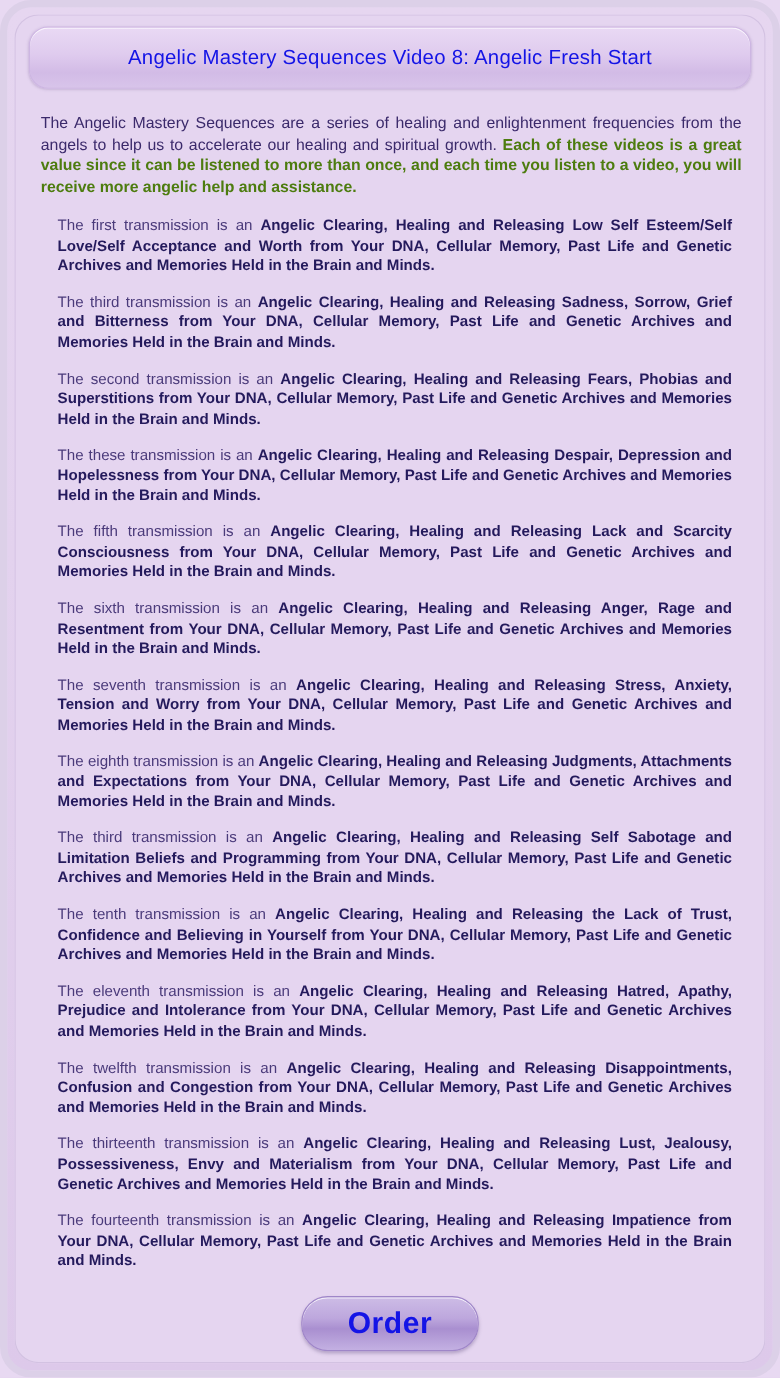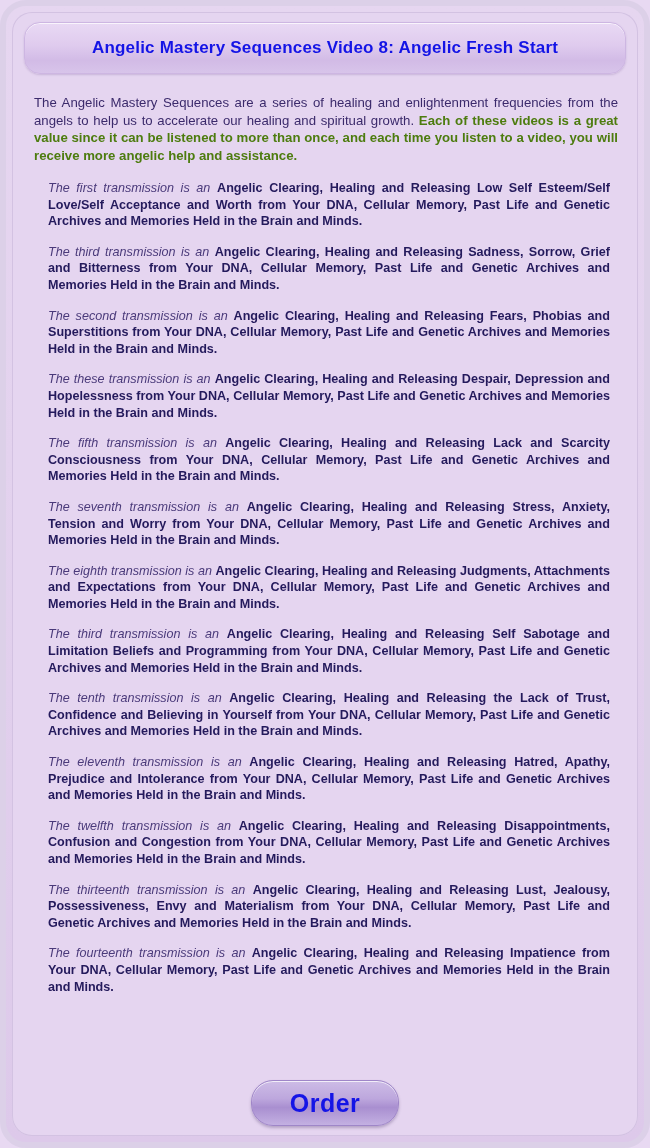--- a/index.html
+++ b/index.html
@@ -38,21 +38,21 @@
     background: linear-gradient(to bottom, #e9d9f4 0%, #dfcbee 45%, #d2bbe6 75%, #d8c4ea 100%);
     border: 1px solid #cdb6e2;
     box-shadow: 0 1px 2px rgba(120, 90, 150, 0.25), inset 0 1px 0 rgba(255,255,255,0.7);
     display: flex;
     align-items: center;
     justify-content: center;
   }
   .title-text {
     color: #1414e6;
     font-size: 17px;
-    font-weight: bold;
+    font-weight: normal;
     letter-spacing: 0.2px;
     padding: 0 10px;
   }
   .intro {
     margin: 20px 20px 0 22px;
     color: #3b2a6b;
     font-size: 13.2px;
     line-height: 17.5px;
     text-align: justify;
   }
@@ -66,21 +66,20 @@
   .t-item {
     margin-bottom: 14px;
     color: #4a3a7a;
     font-size: 12.6px;
     line-height: 16.6px;
     text-align: justify;
     padding-right: 6px;
   }
   .t-item .lead {
     color: #4a3a7a;
-    font-style: italic;
   }
   .t-item .emph {
     color: #241a5c;
     font-weight: bold;
   }
   .order-wrap {
     position: absolute;
     left: 0;
     right: 0;
     bottom: 10px;
@@ -135,20 +134,23 @@
       </div>
 
       <div class="t-item">
         <span class="lead">The these transmission is an </span><span class="emph">Angelic Clearing, Healing and Releasing Despair, Depression and Hopelessness from Your DNA, Cellular Memory, Past Life and Genetic Archives and Memories Held in the Brain and Minds.</span>
       </div>
 
       <div class="t-item">
         <span class="lead">The fifth transmission is an </span><span class="emph">Angelic Clearing, Healing and Releasing Lack and Scarcity Consciousness from Your DNA, Cellular Memory, Past Life and Genetic Archives and Memories Held in the Brain and Minds.</span>
       </div>
 
+      <div class="t-item">
+        <span class="lead">The sixth transmission is an </span><span class="emph">Angelic Clearing, Healing and Releasing Anger, Rage and Resentment from Your DNA, Cellular Memory, Past Life and Genetic Archives and Memories Held in the Brain and Minds.</span>
+      </div>
 
       <div class="t-item">
         <span class="lead">The seventh transmission is an </span><span class="emph">Angelic Clearing, Healing and Releasing Stress, Anxiety, Tension and Worry from Your DNA, Cellular Memory, Past Life and Genetic Archives and Memories Held in the Brain and Minds.</span>
       </div>
 
       <div class="t-item">
         <span class="lead">The eighth transmission is an </span><span class="emph">Angelic Clearing, Healing and Releasing Judgments, Attachments and Expectations from Your DNA, Cellular Memory, Past Life and Genetic Archives and Memories Held in the Brain and Minds.</span>
       </div>
 
       <div class="t-item">

